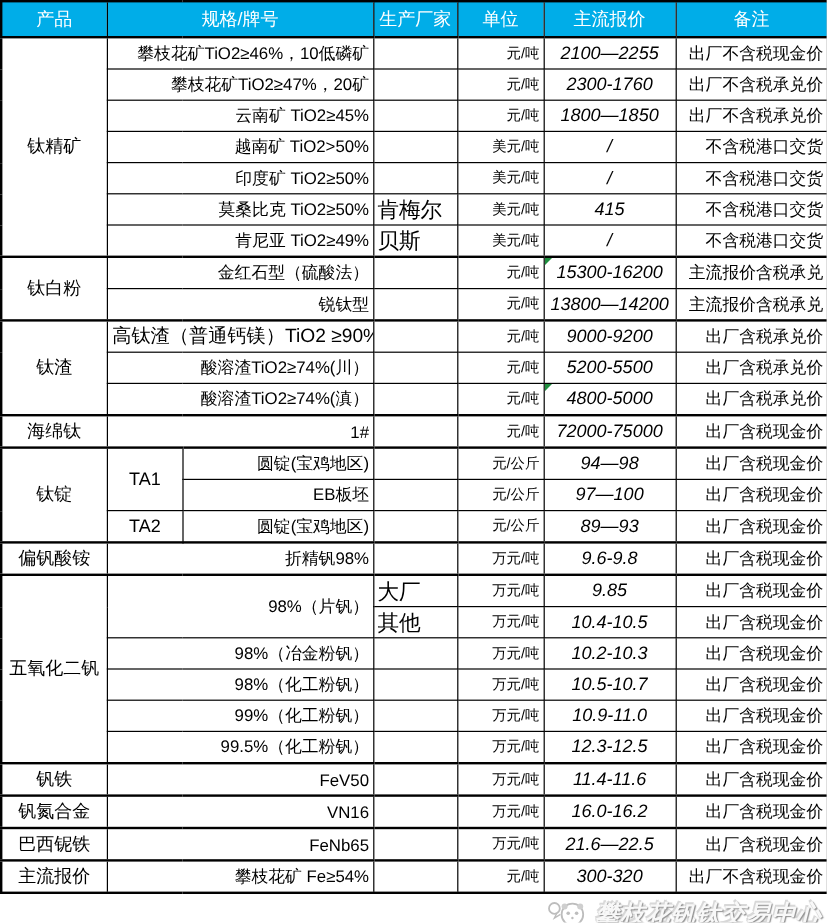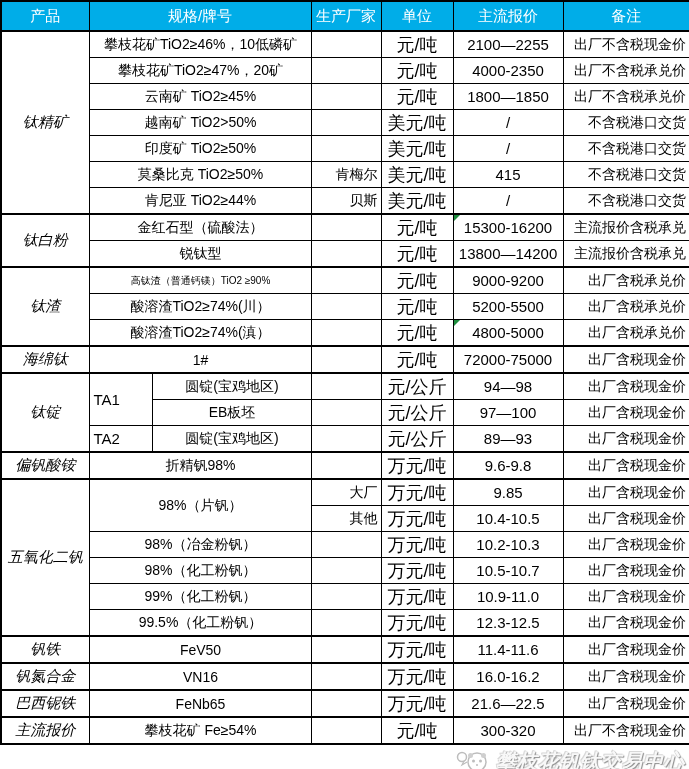--- a/index.html
+++ b/index.html
@@ -17,27 +17,27 @@
     overflow:hidden;white-space:nowrap;
     padding:0 3px;
   }
   thead th{
     background:#00ADE8;color:#ffffff;
     font-size:15px;font-weight:normal;
     height:28px;text-align:center;
     border-bottom:2px solid #000;
   }
   tbody td{height:25px;font-size:15px;}
-  td.product{text-align:center;padding:0 1px;font-style:italic;}
-  td.spec{text-align:center;font-size:14px;padding-left:4px;margin-left:20px;}
-  td.spec.small{font-size:10px;}
-  td.sub1{text-align:left;font-size:15px;padding-left:4px;}
-  td.maker{text-align:right;font-size:14px;}
-  td.unit{text-align:center;font-size:18px;}
-  td.price{text-align:center;font-size:15px;position:relative;}
+  td.product{text-align:center;padding:0 1px;}
+  td.spec{text-align:right;font-size:14px;padding-left:4px;margin-left:20px;}
+  td.spec.small{font-size:16px;}
+  td.sub1{text-align:left;font-size:15px;padding-left:18px;}
+  td.maker{text-align:left;font-size:18px;}
+  td.unit{text-align:right;font-size:12px;}
+  td.price{text-align:center;font-size:15px;position:relative;font-style:italic;}
   td.note{text-align:right;font-size:14px;padding-left:2px;}
   tr.sec > td{border-top:2px solid #000;}
   .tri{
     position:absolute;top:0;left:0;width:0;height:0;
     border-top:6px solid #1E8E3E;border-right:6px solid transparent;
   }
   .footer{
     height:30px;display:flex;justify-content:flex-end;align-items:center;
     gap:5px;padding-right:4px;margin-top:1px;
   }
@@ -81,21 +81,21 @@
         <td class="spec" colspan="2">攀枝花矿TiO2≥46%，10低磷矿</td>
         <td class="maker"></td>
         <td class="unit">元/吨</td>
         <td class="price">2100—2255</td>
         <td class="note">出厂不含税现金价</td>
       </tr>
       <tr>
         <td class="spec" colspan="2">攀枝花矿TiO2≥47%，20矿</td>
         <td class="maker"></td>
         <td class="unit">元/吨</td>
-        <td class="price">4000-2350</td>
+        <td class="price">2300-1760</td>
         <td class="note">出厂不含税承兑价</td>
       </tr>
       <tr>
         <td class="spec" colspan="2">云南矿 TiO2≥45%</td>
         <td class="maker"></td>
         <td class="unit">元/吨</td>
         <td class="price">1800—1850</td>
         <td class="note">出厂不含税承兑价</td>
       </tr>
       <tr>
@@ -113,21 +113,21 @@
         <td class="note">不含税港口交货</td>
       </tr>
       <tr>
         <td class="spec" colspan="2">莫桑比克 TiO2≥50%</td>
         <td class="maker">肯梅尔</td>
         <td class="unit">美元/吨</td>
         <td class="price">415</td>
         <td class="note">不含税港口交货</td>
       </tr>
       <tr>
-        <td class="spec" colspan="2">肯尼亚 TiO2≥44%</td>
+        <td class="spec" colspan="2">肯尼亚 TiO2≥49%</td>
         <td class="maker">贝斯</td>
         <td class="unit">美元/吨</td>
         <td class="price">/</td>
         <td class="note">不含税港口交货</td>
       </tr>
 
       <tr class="sec">
         <td class="product" rowspan="2">钛白粉</td>
         <td class="spec" colspan="2">金红石型（硫酸法）</td>
         <td class="maker"></td>

